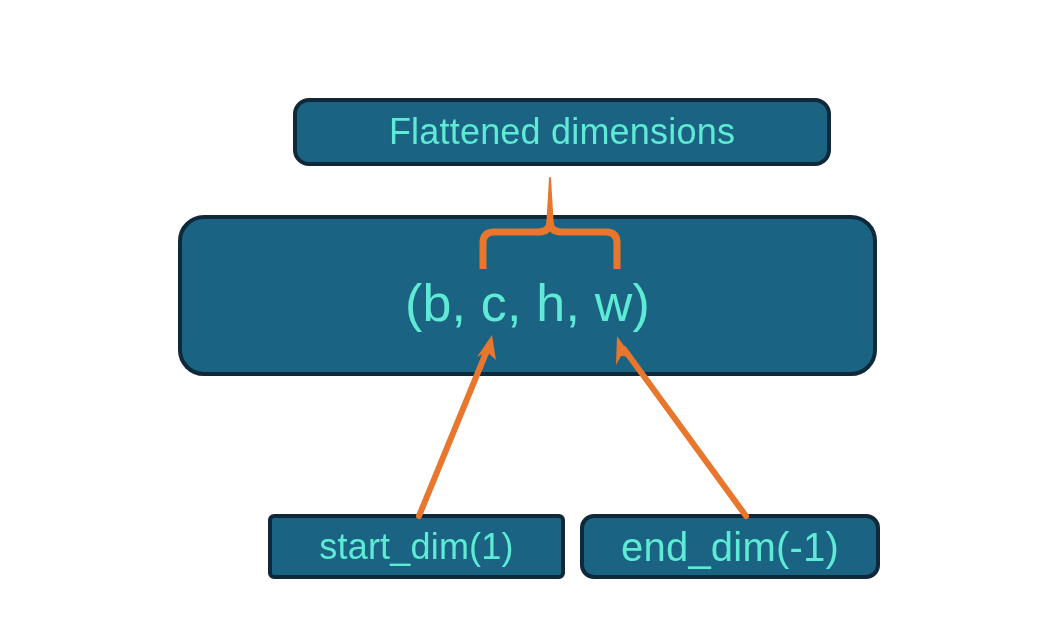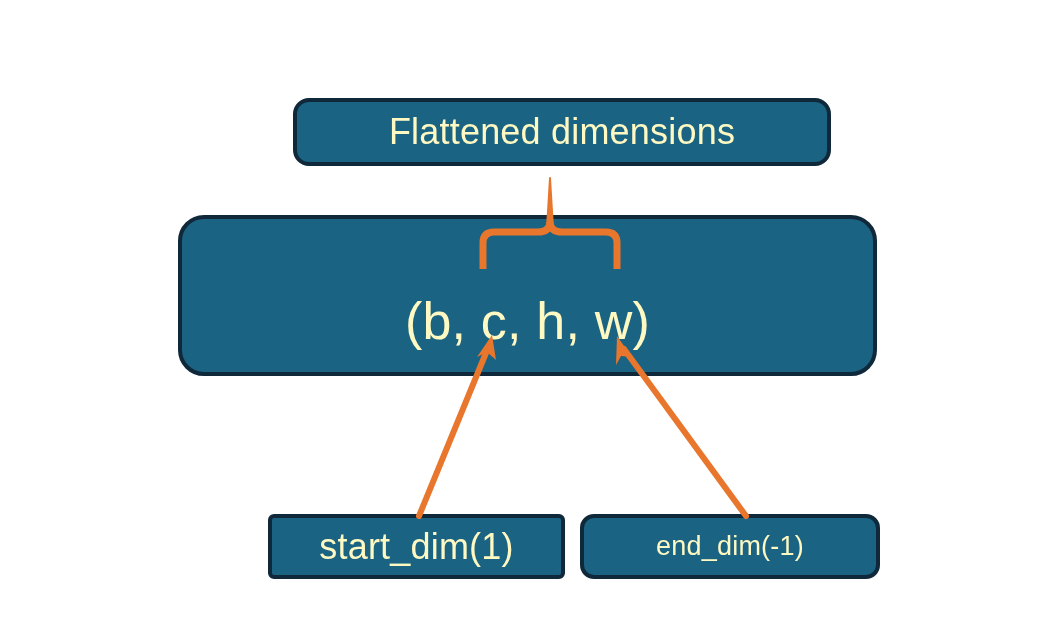--- a/index.html
+++ b/index.html
@@ -19,21 +19,21 @@
   }
   .node {
     position: absolute;
     box-sizing: border-box;
     background: #1B6382;
     border: 4px solid #10293A;
     border-radius: 14px;
     display: flex;
     align-items: center;
     justify-content: center;
-    color: #fef9c3;
+    color: #5eead4;
     font-family: "Liberation Sans", sans-serif;
     font-weight: 400;
     letter-spacing: 0.2px;
     white-space: nowrap;
     user-select: none;
   }
   #node-flattened {
     left: 293px;
     top: 98px;
     width: 538px;
@@ -42,37 +42,37 @@
     font-size: 36px;
   }
   #node-shape {
     left: 178px;
     top: 215px;
     width: 699px;
     height: 161px;
     border-radius: 26px;
     font-size: 52px;
     align-items: flex-start;
-    padding-top: 76px;
+    padding-top: 58px;
   }
   #node-start-dim {
     left: 268px;
     top: 514px;
     width: 297px;
     height: 65px;
     border-radius: 6px;
     font-size: 36px;
   }
   #node-end-dim {
     left: 580px;
     top: 514px;
     width: 300px;
     height: 65px;
     border-radius: 14px;
-    font-size: 27px;
+    font-size: 40px;
   }
   #overlay {
     position: absolute;
     left: 0;
     top: 0;
     width: 1038px;
     height: 632px;
     pointer-events: none;
   }
   .shape-label {

